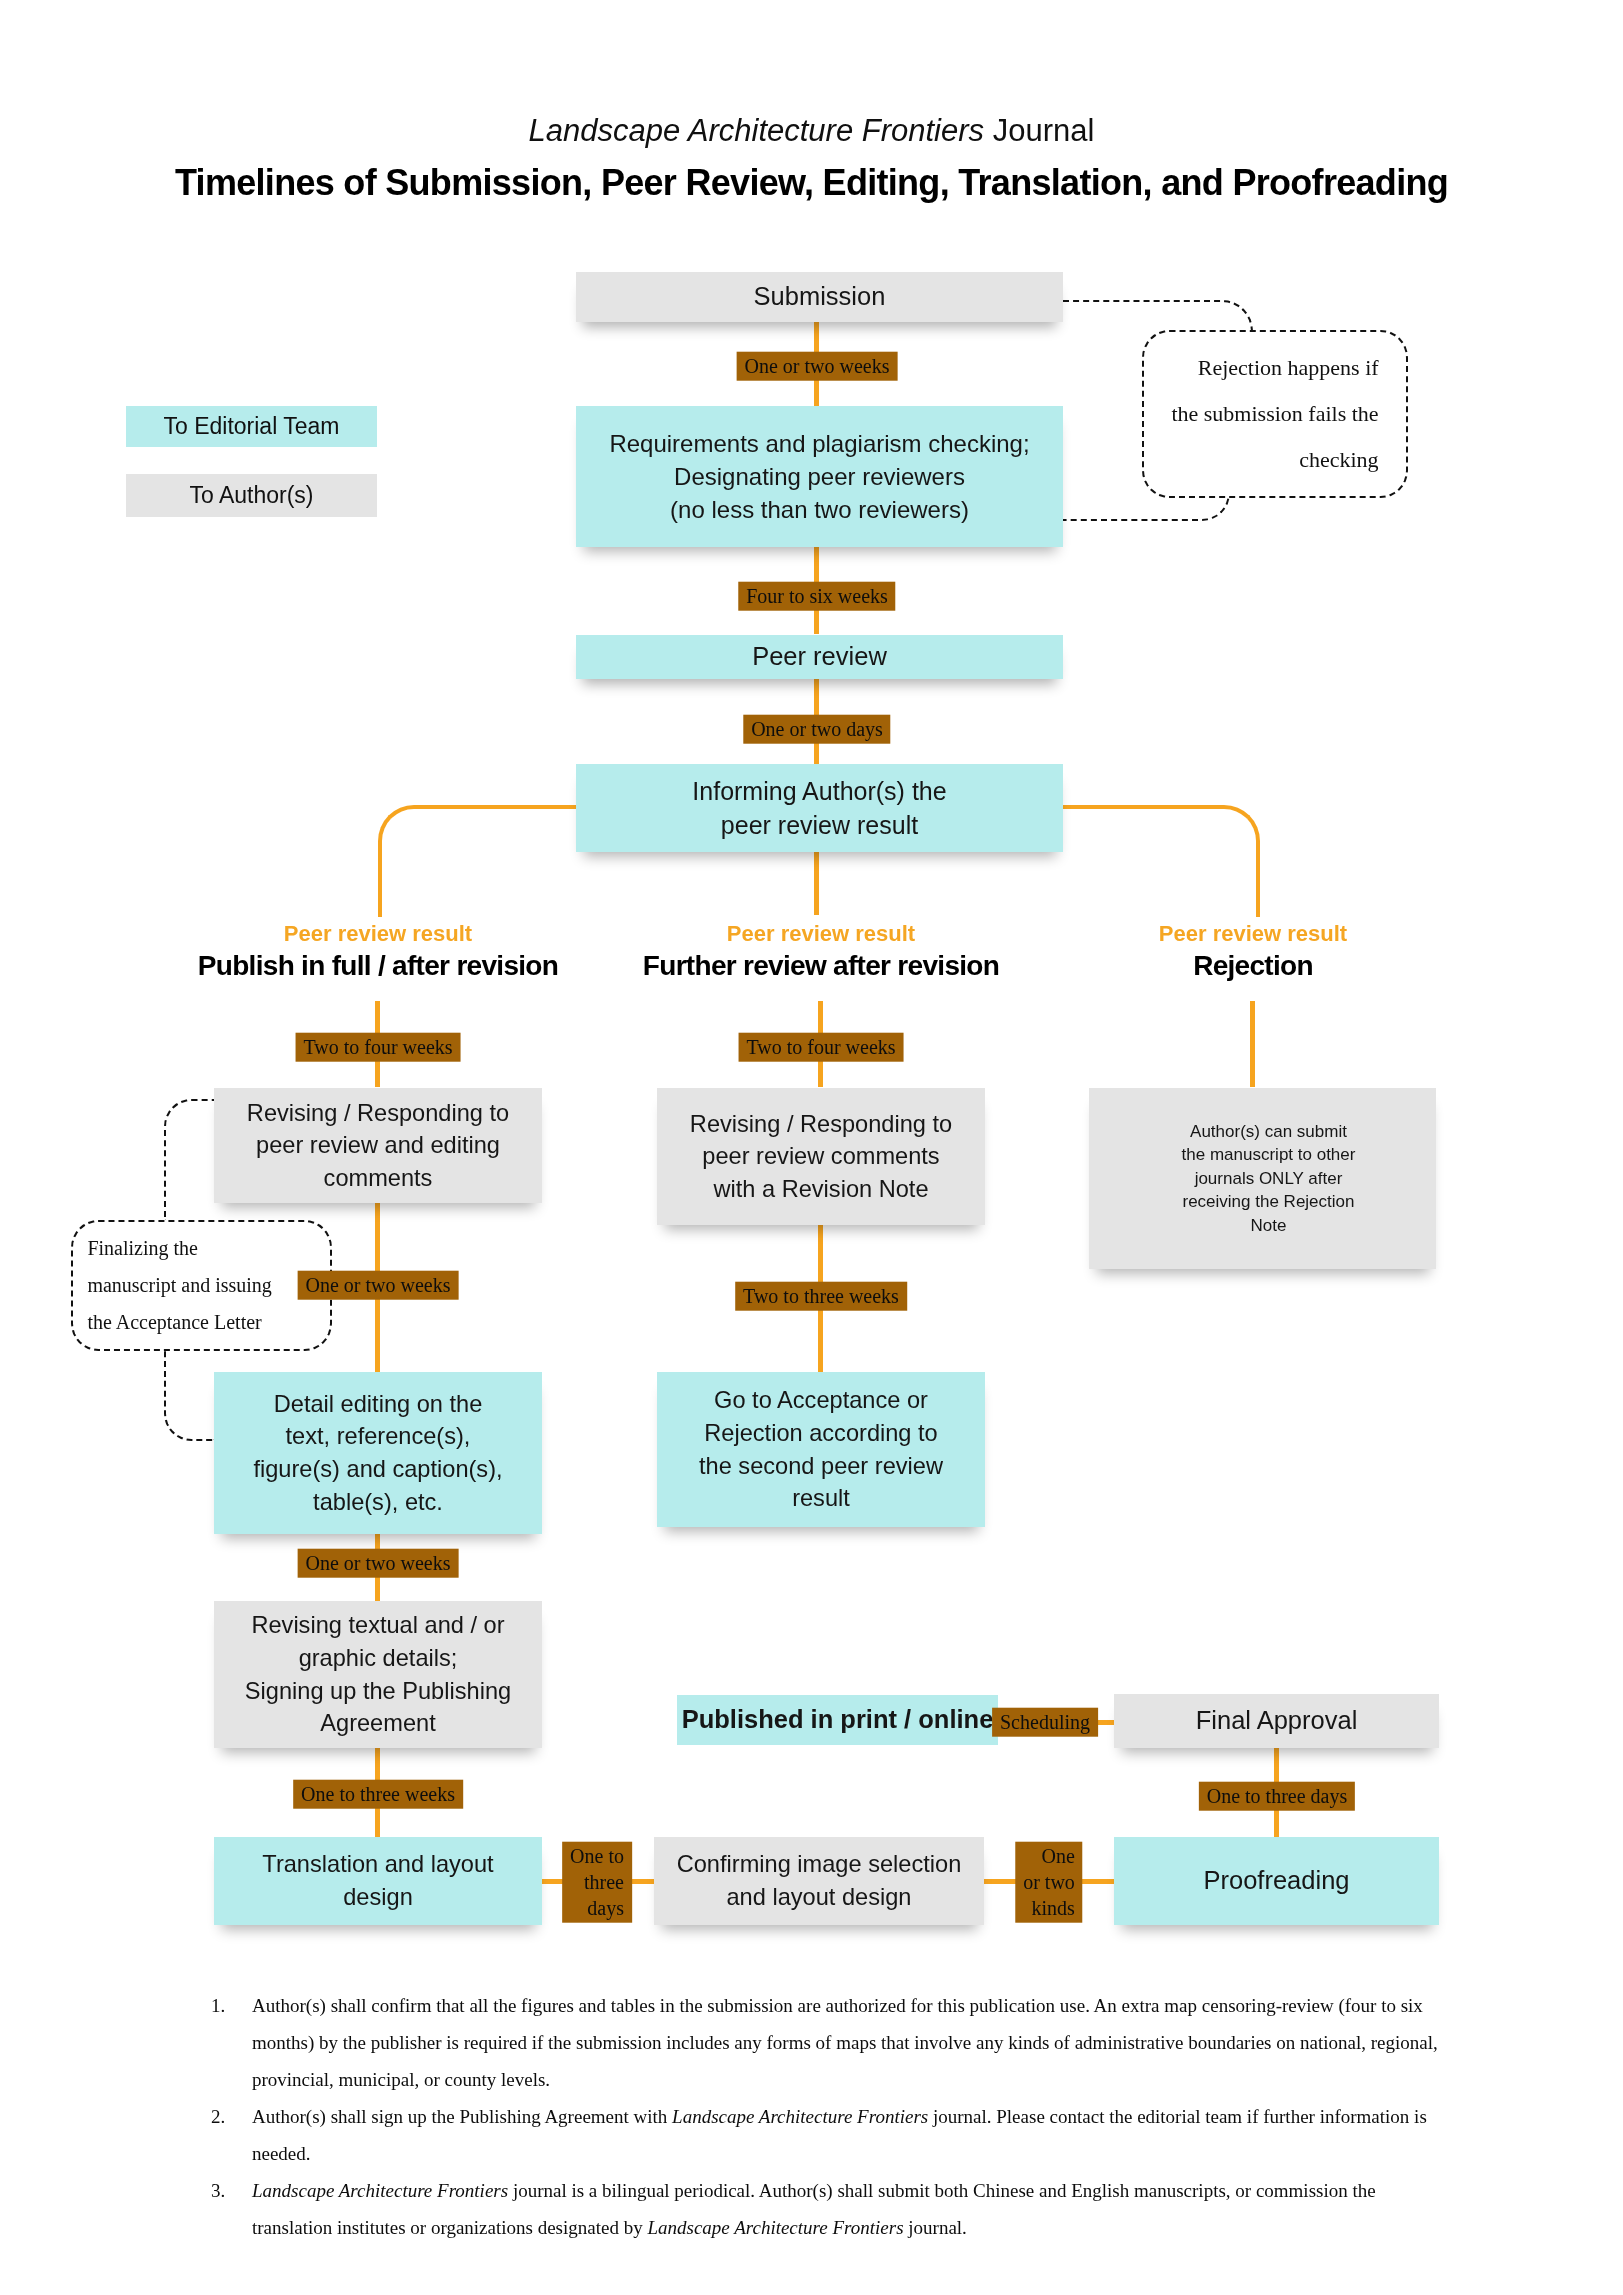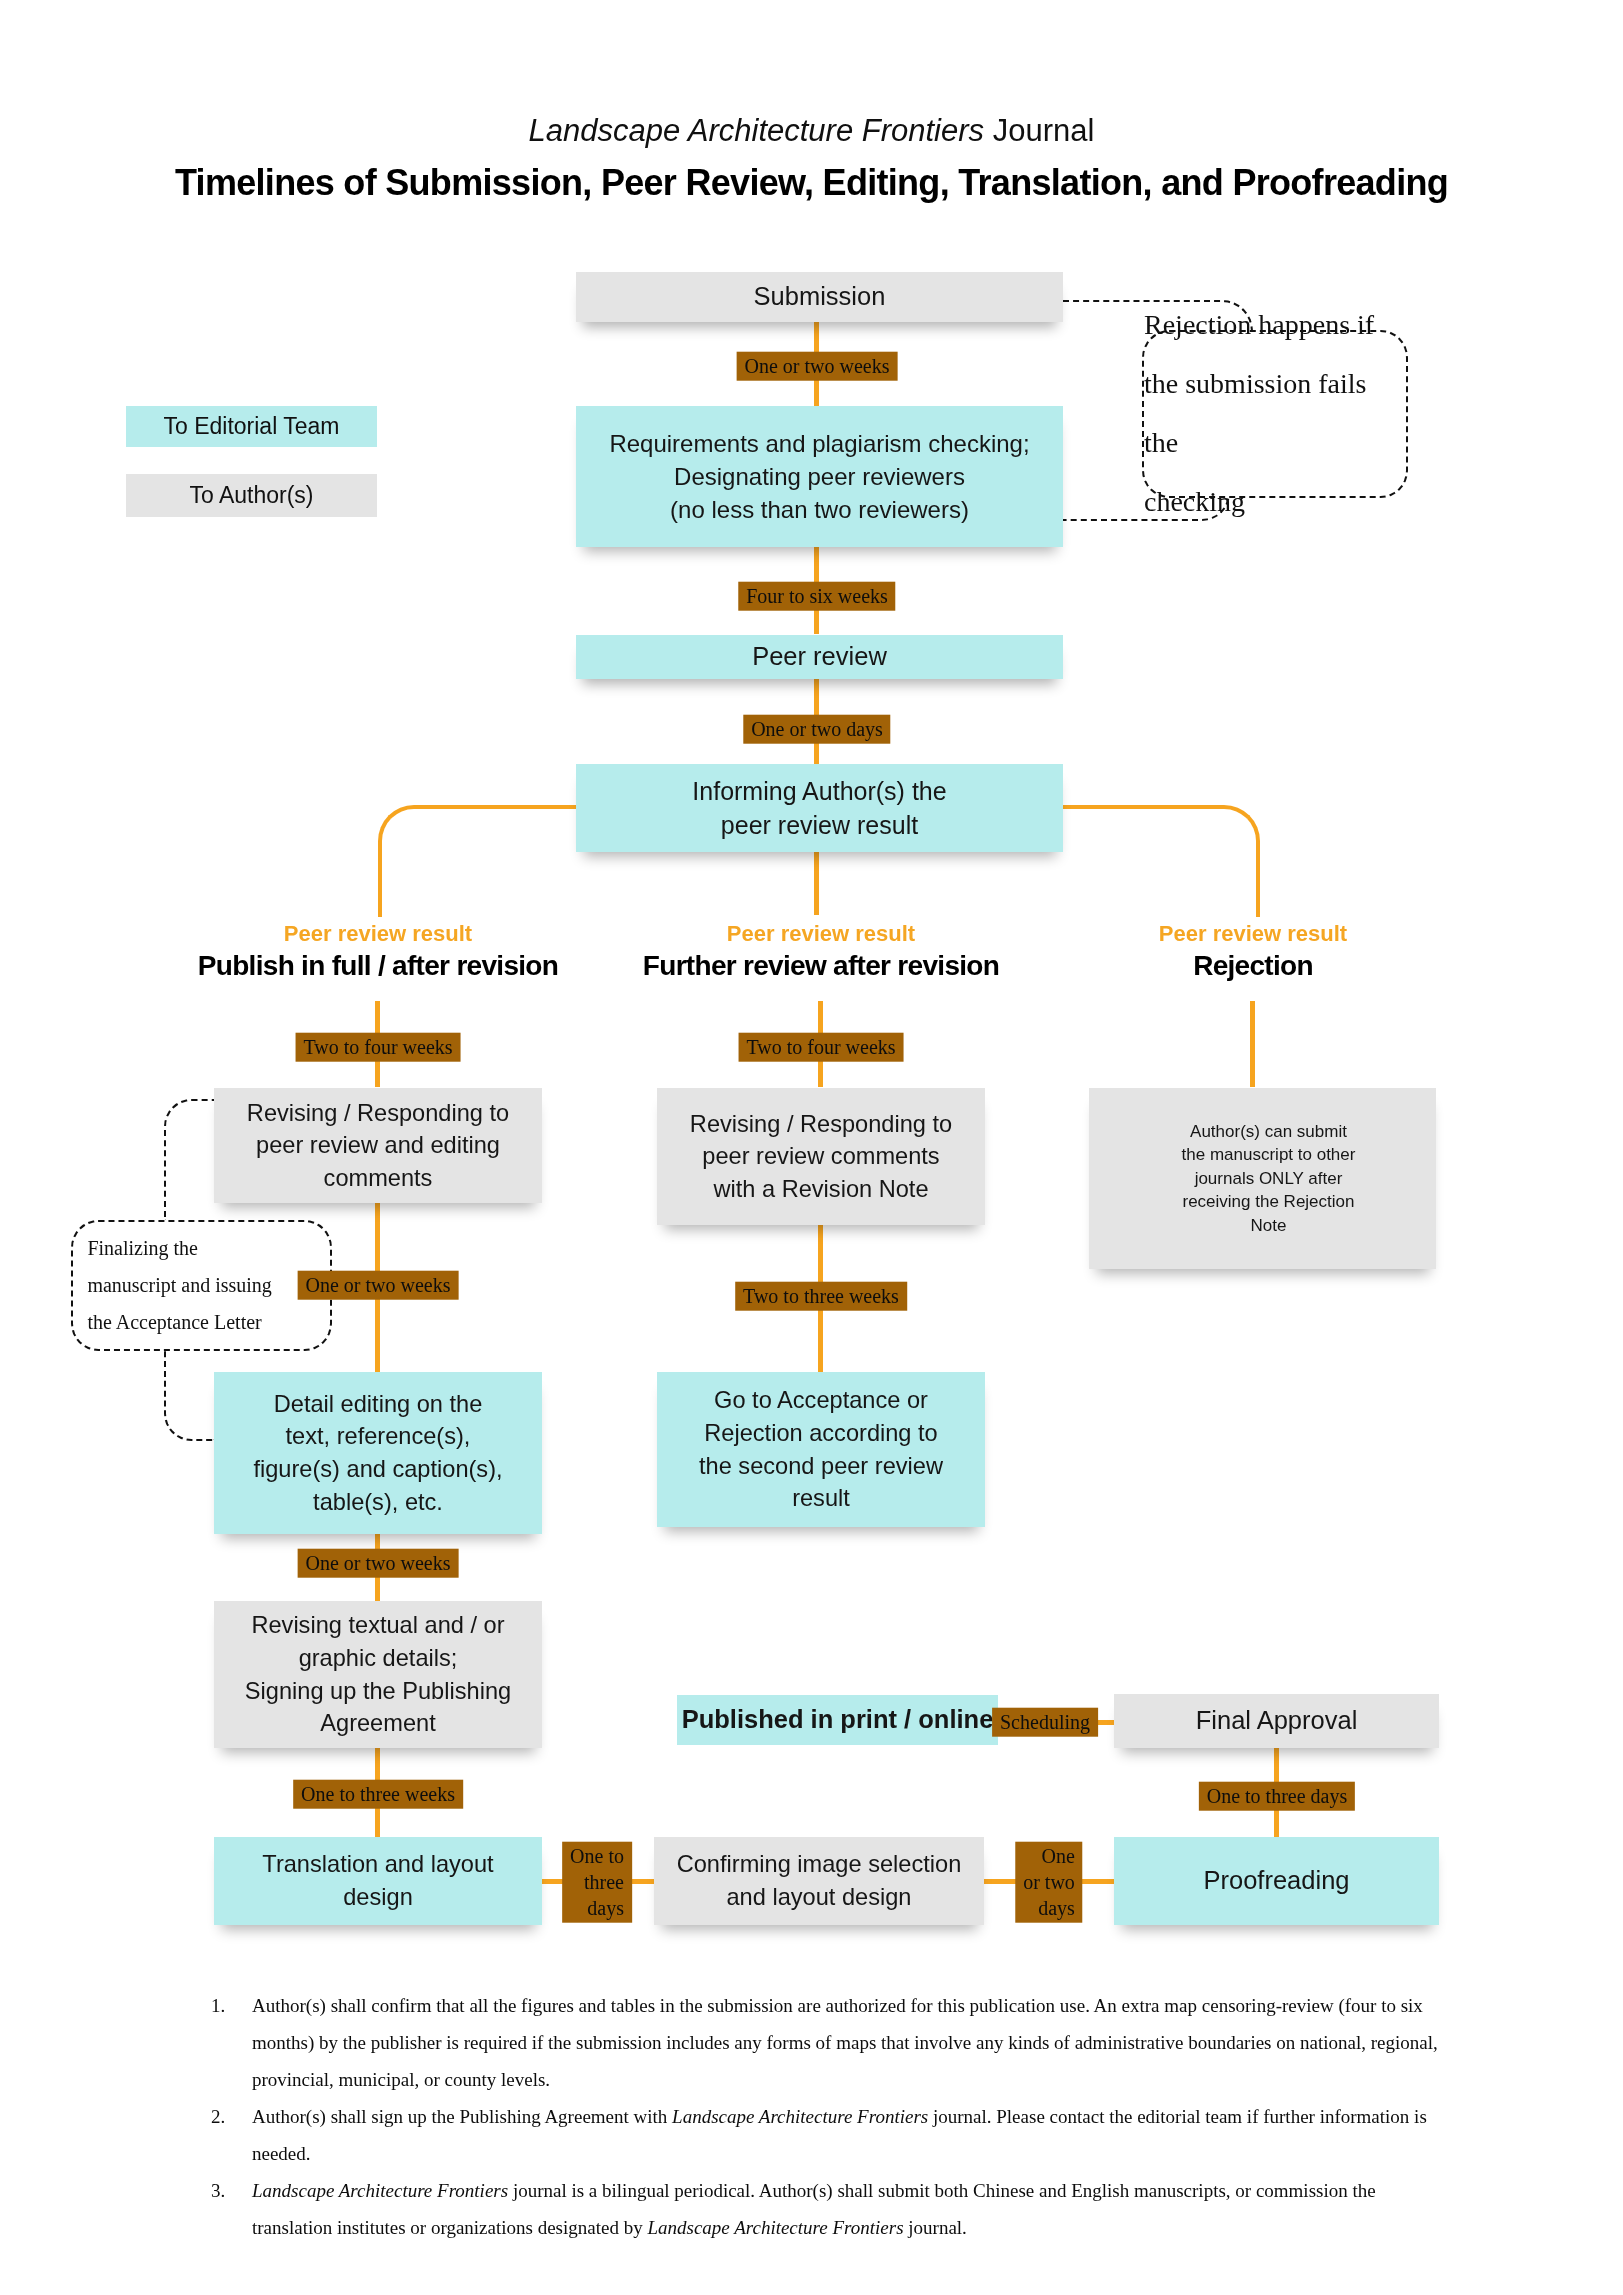--- a/index.html
+++ b/index.html
@@ -41,22 +41,22 @@
   #box-confirming{left:654px;top:1837px;width:330px;height:88px;font-size:23.6px;}
 
   #box-authors-submit{left:1089px;top:1088px;width:335px;height:181px;font-size:17px;padding-left:12px;}
   #box-final-approval{left:1114px;top:1694px;width:325px;height:54px;font-size:25.5px;}
   #box-proofreading{left:1114px;top:1837px;width:325px;height:88px;font-size:25.5px;}
 
   
   .dashed-note{position:absolute;border:2.6px dashed #111;border-radius:27.5px;background:#fff;
                display:flex;align-items:center;white-space:pre-line;
                font-family:"Liberation Serif",serif;color:#111;}
-  #note-rejection{left:1142px;top:330px;width:262px;height:164px;font-size:28px;
-                  line-height:2.1;justify-content:center;text-align:left;}
+  #note-rejection{left:1142px;top:330px;width:262px;height:164px;font-size:22px;
+                  line-height:2.1;justify-content:center;text-align:right;}
   #note-finalizing{left:71px;top:1220px;width:243px;height:127px;font-size:20px;
                    line-height:1.85;padding-left:14.4px;text-align:left;}
 
   
   .delbow{position:absolute;pointer-events:none;}
   #delbow-bubble-top{left:1063px;top:300px;width:188px;height:33px;
       border-top:2.6px dashed #111;border-right:2.6px dashed #111;border-top-right-radius:31px;}
   #delbow-bubble-bottom{left:1063px;top:493px;width:165px;height:26px;
       border-bottom:2.6px dashed #111;border-right:2.6px dashed #111;border-bottom-right-radius:31px;}
   #delbow-note-top{left:164px;top:1099px;width:50px;height:121px;
@@ -208,21 +208,21 @@
   <div class="tlabel" style="left:378px;top:1285px;">One or two weeks</div>
   <div class="tlabel" style="left:821px;top:1296px;">Two to three weeks</div>
   <div class="tlabel" style="left:378px;top:1563px;">One or two weeks</div>
   <div class="tlabel" style="left:378px;top:1794px;">One to three weeks</div>
   <div class="tlabel" style="left:1277px;top:1796px;">One to three days</div>
   <div class="tlabel" style="left:597px;top:1882px;">One to
 three
 days</div>
   <div class="tlabel" style="left:1049px;top:1882px;">One
 or two
-days</div>
+kinds</div>
   <div class="tlabel" style="left:1045px;top:1722px;">Scheduling</div>
 
   <div id="notices">
     <div id="notices-list">
         <div class="notice-item">
           <div class="num">1.</div>
           <div class="txt"><span>Author(s) shall confirm that all the figures and tables in the submission are authorized for this publication use. An extra map censoring-review (four to six months) by the publisher is required if the submission includes any forms of maps that involve any kinds of administrative boundaries on national, regional, provincial, municipal, or county levels.</span></div>
         </div>
         <div class="notice-item">
           <div class="num">2.</div>

